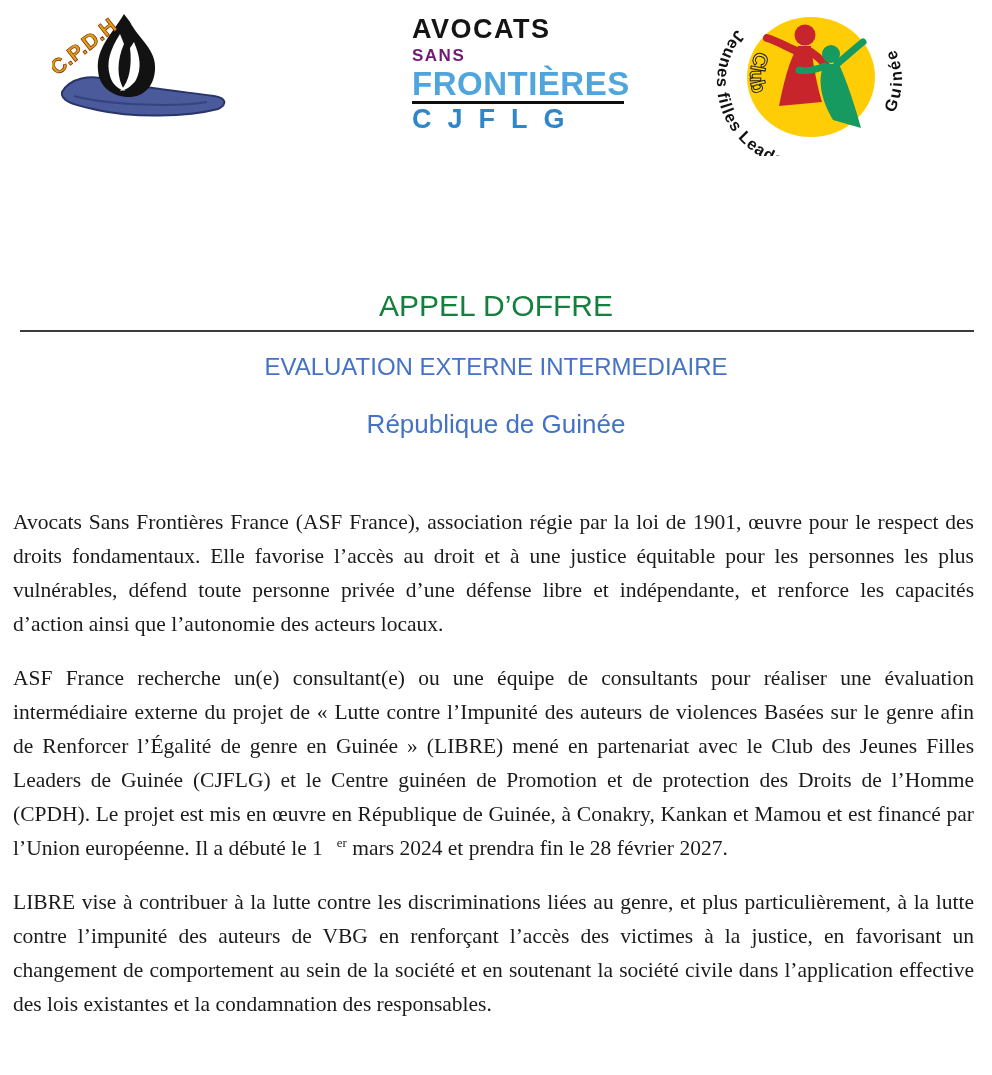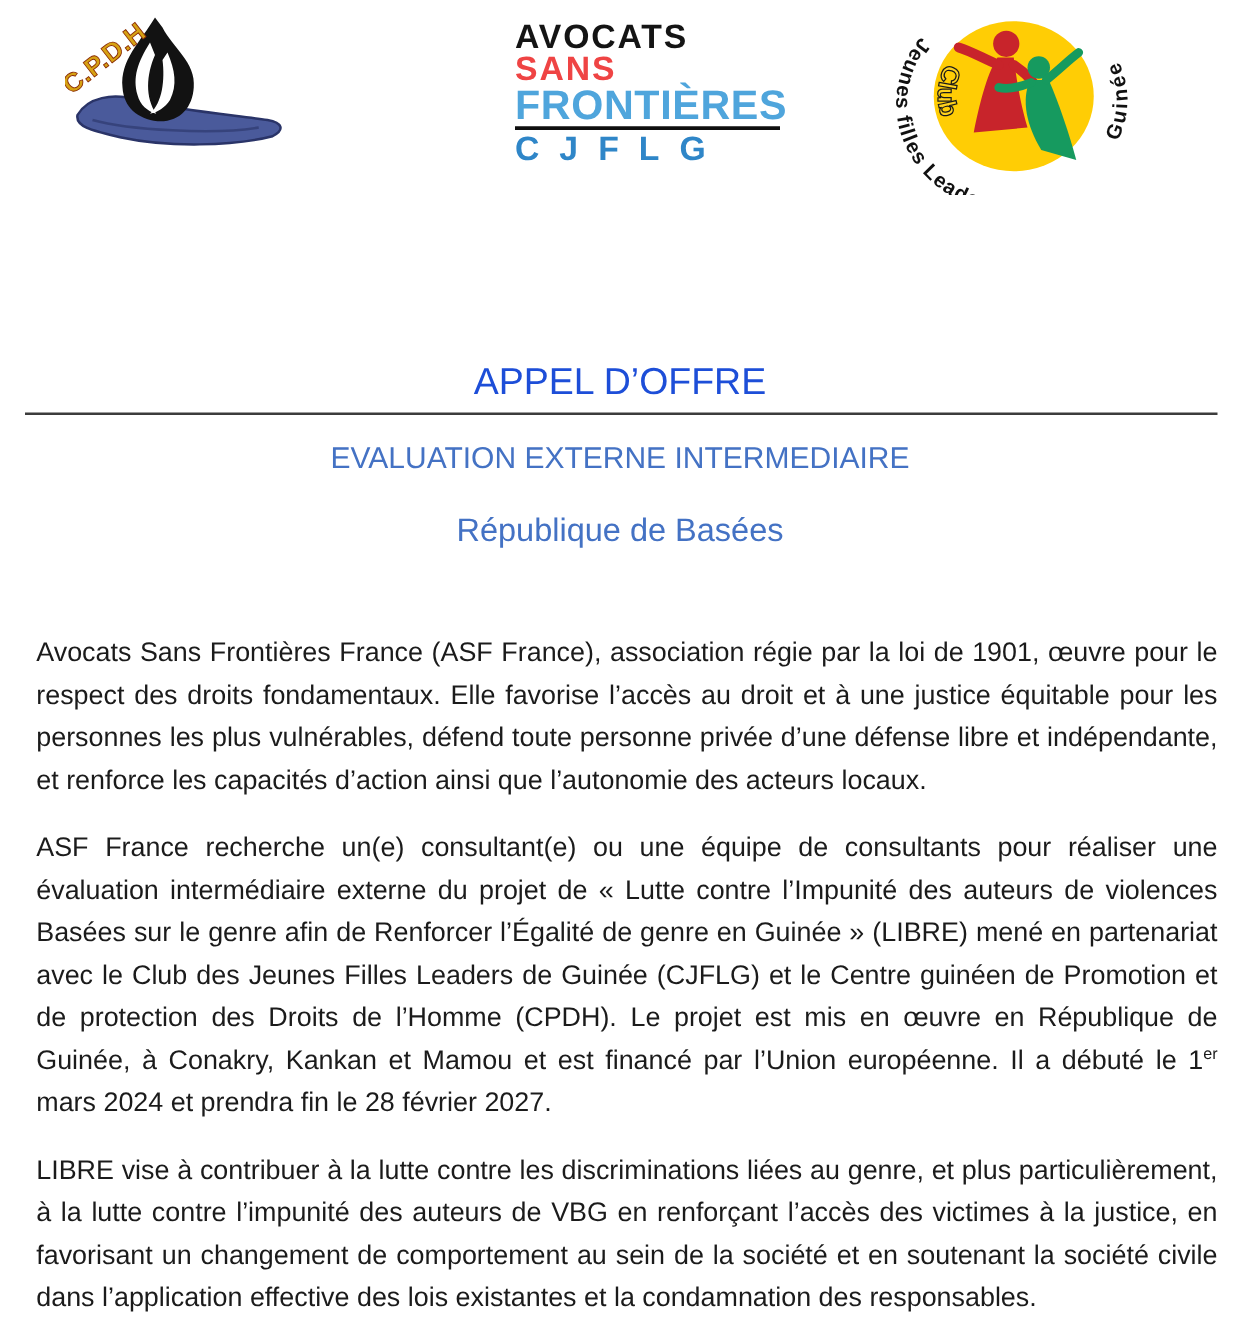--- a/index.html
+++ b/index.html
@@ -9,47 +9,47 @@
     font-family:"Liberation Sans", sans-serif; color:#1b1b1b;
   }
 
   
   .logos { position:relative; height:165px; }
   .logo-cpdh  { position:absolute; left:52px;  top:12px; width:185px; height:112px; }
   .logo-cjflg { position:absolute; left:714px; top:2px;  width:194px; height:154px; }
 
   .logo-asf { position:absolute; left:412px; top:16px; width:212px; }
   .asf-l1 { font-weight:700; font-size:27px; line-height:27px; letter-spacing:1.5px; color:#141414; }
-  .asf-l2 { font-weight:700; font-size:27px; line-height:25px; letter-spacing:1.5px; color:#ef4444; }
+  .asf-l2 { font-weight:700; font-size:17px; line-height:25px; letter-spacing:1.5px; color:#701a75; }
   .asf-l3 { font-weight:700; font-size:33px; line-height:31px; letter-spacing:0.5px; color:#4FA5DC; }
   .asf-rule { height:3px; background:#0e0e0e; margin:2px 0 4px; }
   .asf-l4 { font-weight:700; font-size:27px; line-height:23px; letter-spacing:16px; margin-right:-16px; white-space:nowrap; color:#2F86C8; }
 
   
   .title-main {
     margin:124px 0 0; text-align:center; font-weight:400;
-    font-size:30px; line-height:34px; color:#1d4ed8;
+    font-size:30px; line-height:34px; color:#15803d;
   }
   .title-divider { height:2px; background:#3c3c3c; margin:7px 18px 0 20px; }
   .subtitle-1 {
     margin:21px 0 0; text-align:center; font-weight:400;
     font-size:24px; line-height:28px; color:#4472C4;
   }
   .subtitle-2 {
     margin:28px 0 0; text-align:center; font-weight:400;
     font-size:26px; line-height:30px; color:#4472C4;
   }
 
   
-  .doc-body { margin-top:66px; padding:0 18px 0 29px; }
+  .doc-body { margin-top:66px; padding:0 18px 0 13px;font-family:Liberation Serif, serif; }
   .doc-body p {
     margin:0 0 20px; font-size:21.5px; line-height:34px;
     text-align:justify; color:#1b1b1b;
   }
-  .doc-body sup { font-size:0.6em; line-height:0; vertical-align:super; }
+  .doc-body sup { font-size:0.6em; line-height:0; vertical-align:super;margin-left:14px; }
 
   svg text { font-family:"Liberation Sans", sans-serif; }
 </style>
 </head>
 <body>
 
 <div class="page">
 
   <header class="logos">
 
@@ -100,21 +100,21 @@
         <text font-size="16.5" font-weight="bold" fill="#111111" letter-spacing="2">
           <textPath href="#arc-gui" startOffset="8">Guinée</textPath>
         </text>
       </svg>
     </div>
   </header>
 
   <h1 class="title-main">APPEL D’OFFRE</h1>
   <div class="title-divider"></div>
   <h2 class="subtitle-1">EVALUATION EXTERNE INTERMEDIAIRE</h2>
-  <h2 class="subtitle-2">République de Basées</h2>
+  <h2 class="subtitle-2">République de Guinée</h2>
 
   <main class="doc-body">
     <p>Avocats Sans Frontières France (ASF France), association régie par la loi de 1901, œuvre pour le respect des droits fondamentaux. Elle favorise l’accès au droit et à une justice équitable pour les personnes les plus vulnérables, défend toute personne privée d’une défense libre et indépendante, et renforce les capacités d’action ainsi que l’autonomie des acteurs locaux.</p>
     <p><span>ASF France recherche un(e) consultant(e) ou une équipe de consultants pour réaliser une évaluation intermédiaire externe du projet de « Lutte contre l’Impunité des auteurs de violences Basées sur le genre afin de Renforcer l’Égalité de genre en Guinée » (LIBRE) mené en partenariat avec le Club des Jeunes Filles Leaders de Guinée (CJFLG) et le Centre guinéen de Promotion et de protection des Droits de l’Homme (CPDH). Le projet est mis en œuvre en République de Guinée, à Conakry, Kankan et Mamou et est financé par l’Union européenne. Il a débuté le 1</span><sup>er</sup><span> mars 2024 et prendra fin le 28 février 2027.</span></p>
     <p>LIBRE vise à contribuer à la lutte contre les discriminations liées au genre, et plus particulièrement, à la lutte contre l’impunité des auteurs de VBG en renforçant l’accès des victimes à la justice, en favorisant un changement de comportement au sein de la société et en soutenant la société civile dans l’application effective des lois existantes et la condamnation des responsables.</p>
   </main>
 
 </div>
 
 </body></html>

